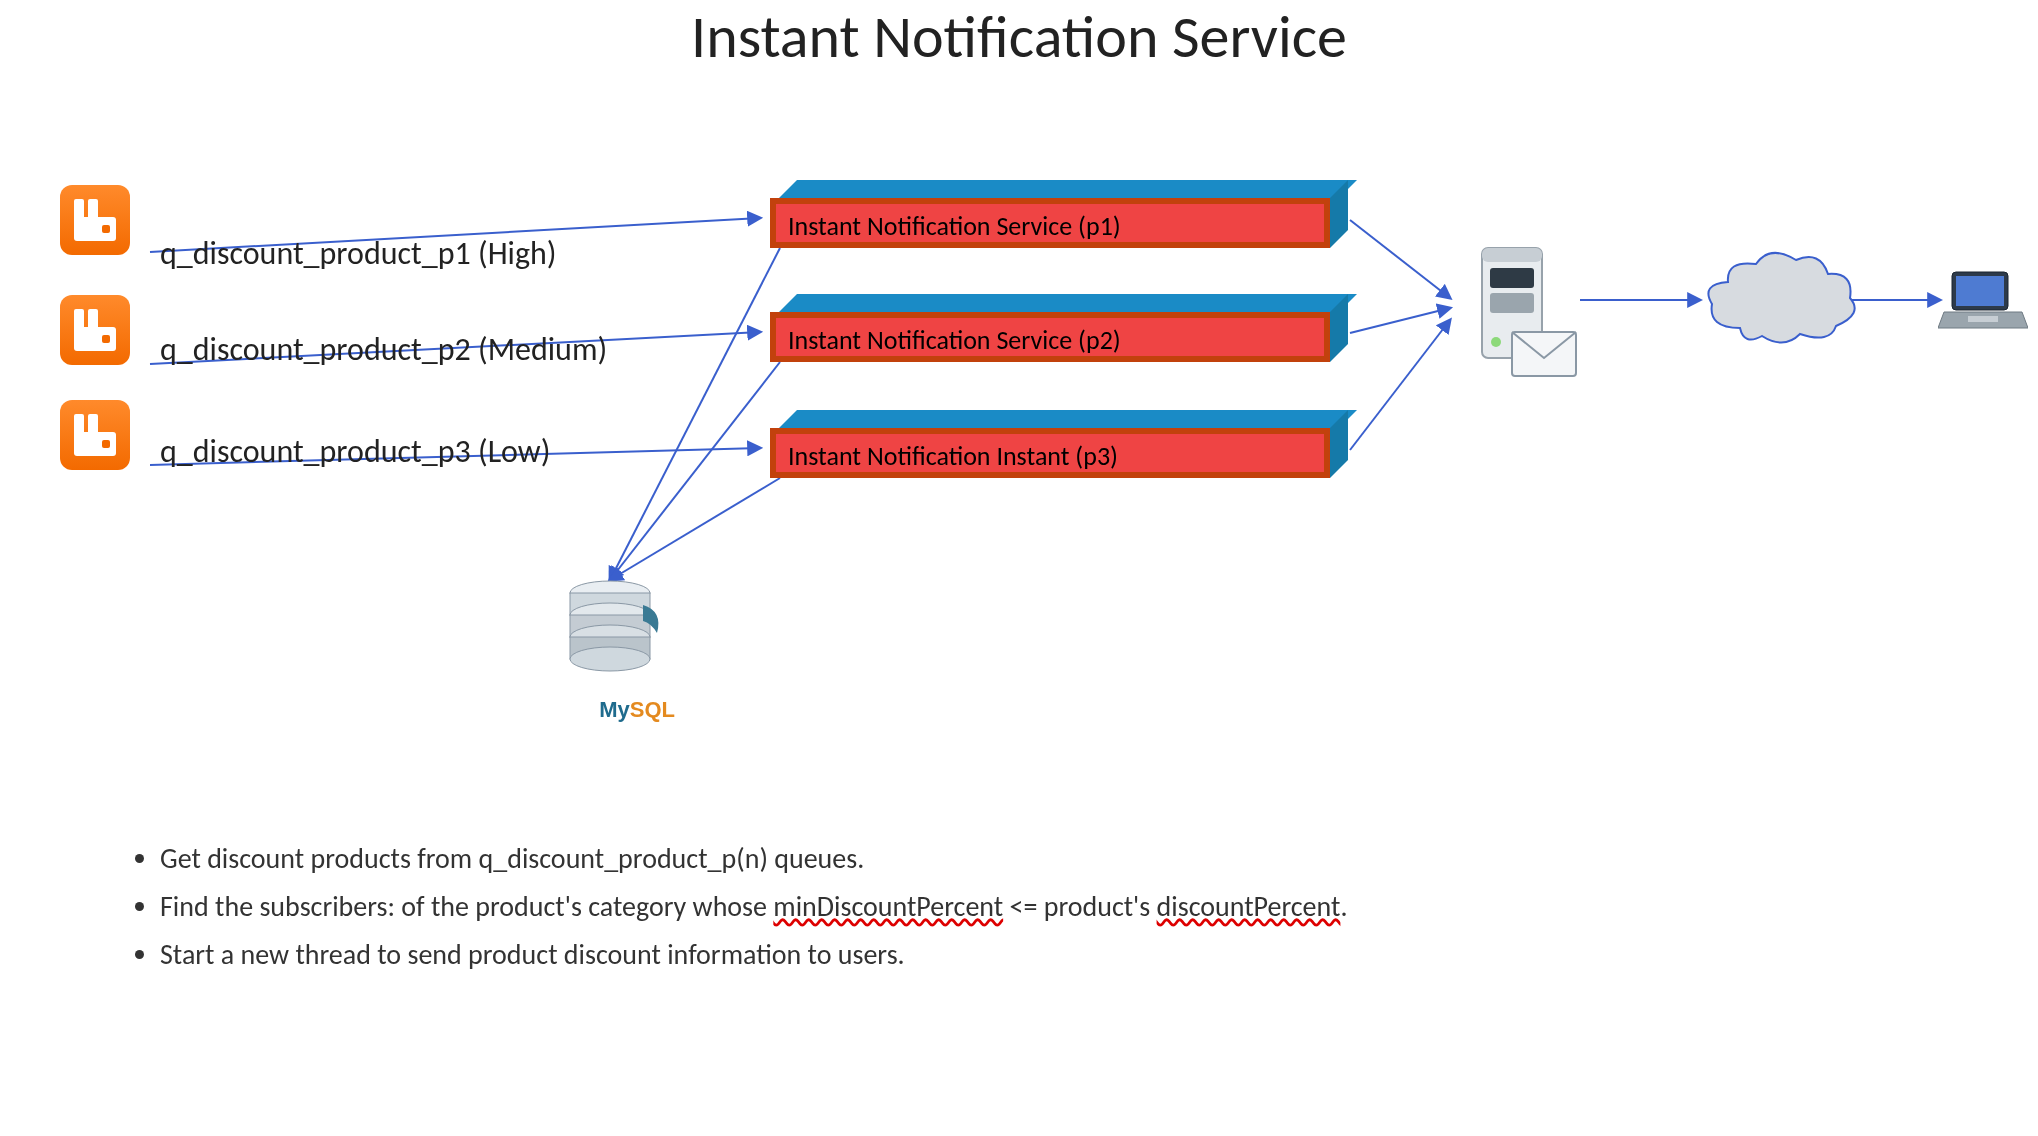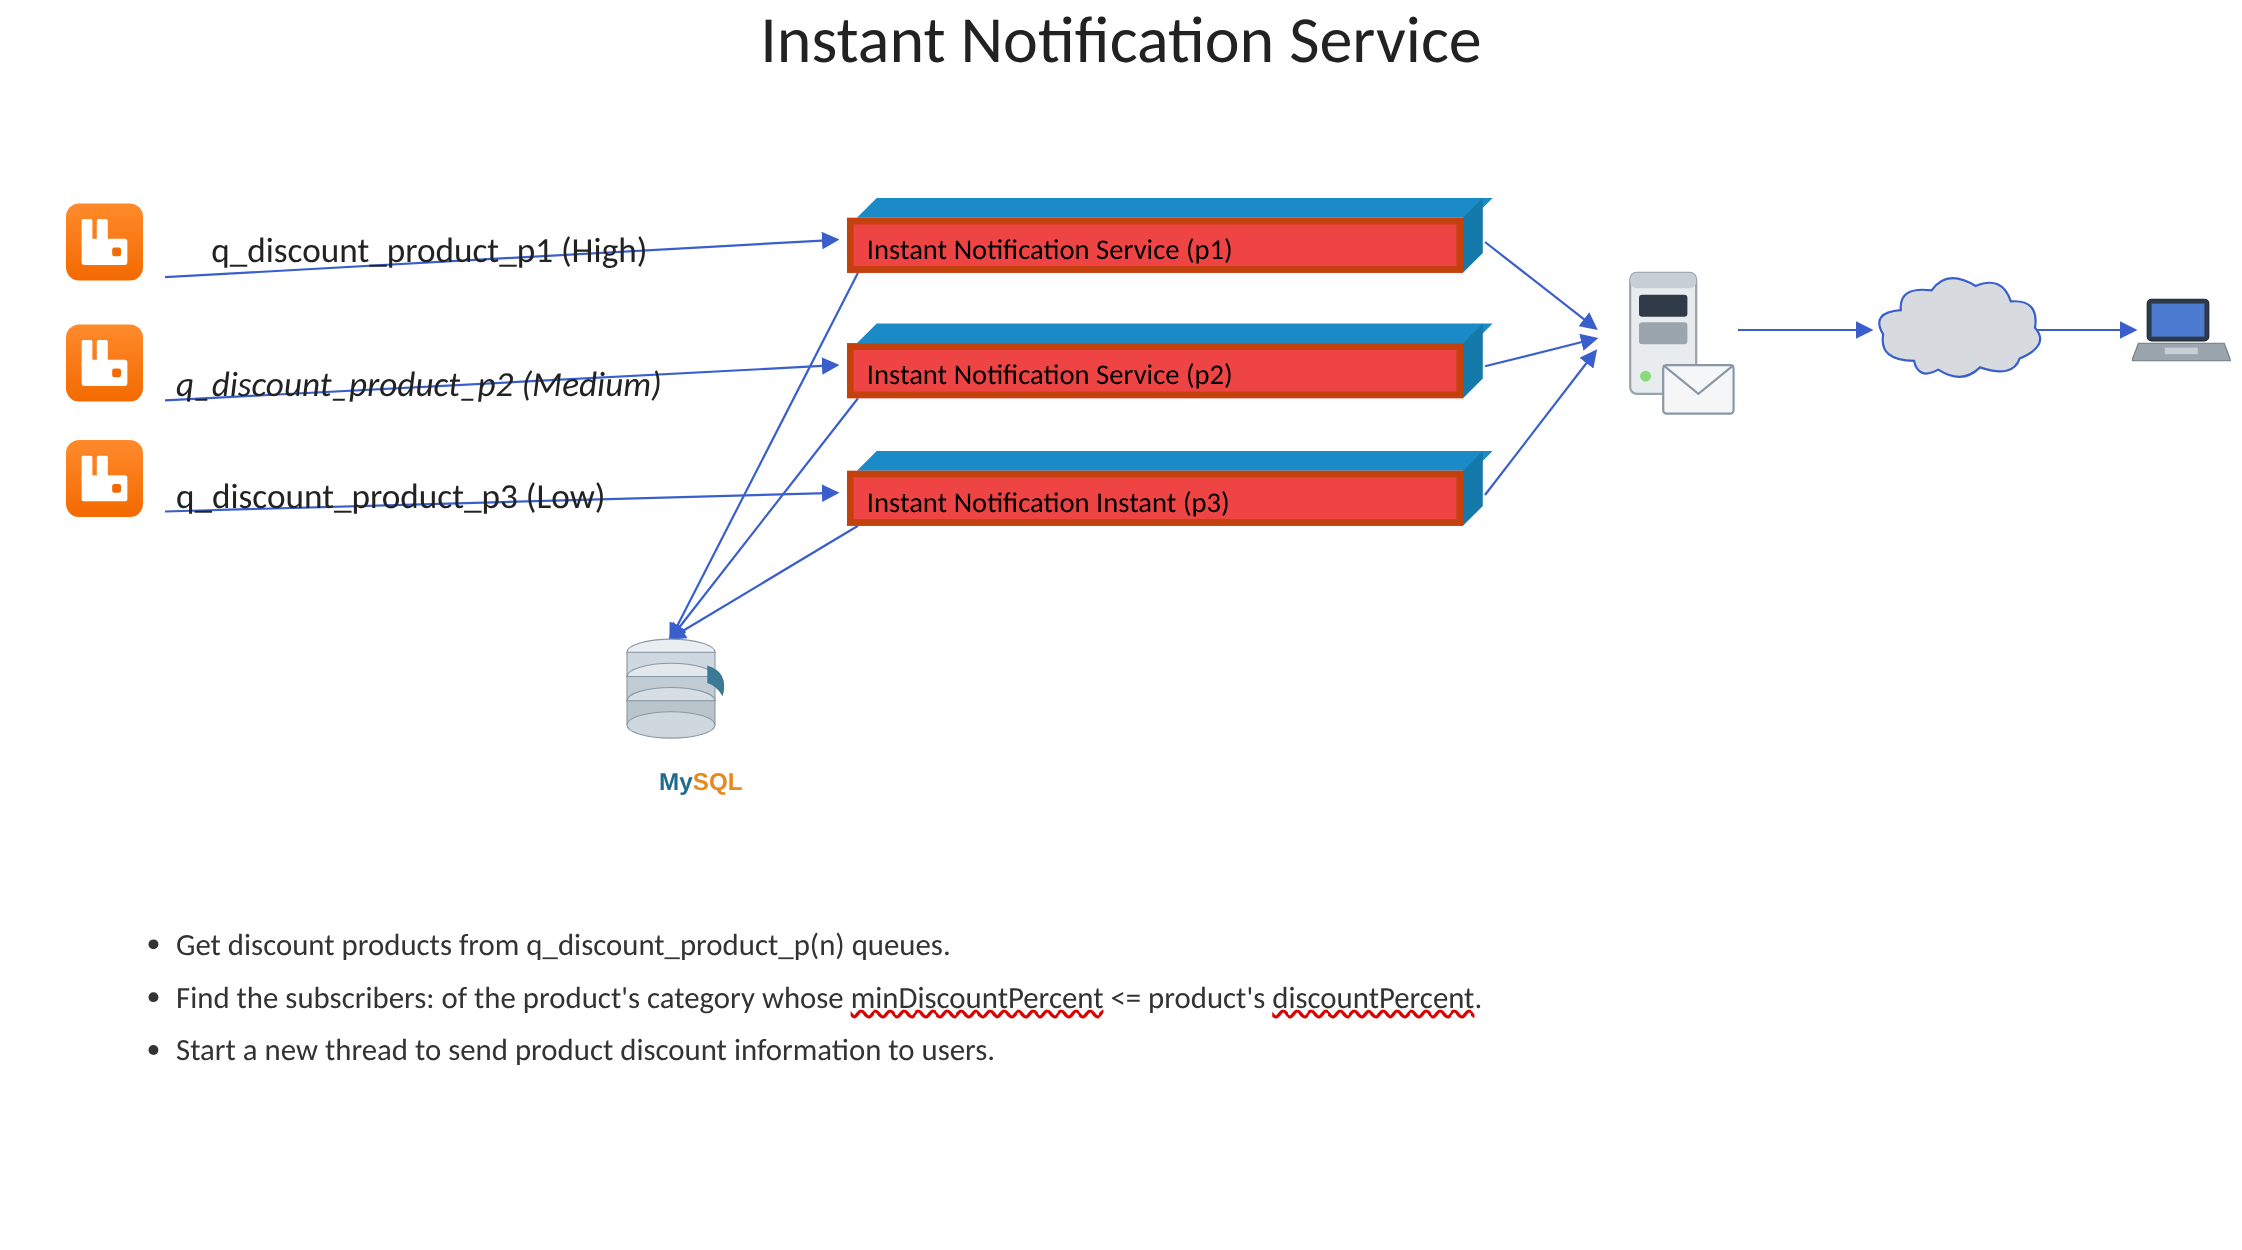--- a/index.html
+++ b/index.html
@@ -120,33 +120,33 @@
   <div class="rmq" style="top:185px; left:60px;">
     <svg width="42" height="42" viewBox="0 0 42 42">
         <g fill="#fff">
           <rect x="0" y="0" width="10" height="24" rx="2"></rect>
           <rect x="14" y="0" width="10" height="24" rx="2"></rect>
           <rect x="0" y="18" width="42" height="24" rx="3"></rect>
           <rect x="28" y="26" width="8" height="8" rx="2" fill="#f36a00"></rect>
         </g>
       </svg>
   </div>
-  <div class="queue-label" style="top:208px; left:160px;margin-left:32px;">q_discount_product_p1 (High)</div>
+  <div class="queue-label" style="top:234px; left:160px;">q_discount_product_p1 (High)</div>
 
   <div class="rmq" style="top:295px; left:60px;">
     <svg width="42" height="42" viewBox="0 0 42 42">
         <g fill="#fff">
           <rect x="0" y="0" width="10" height="24" rx="2"></rect>
           <rect x="14" y="0" width="10" height="24" rx="2"></rect>
           <rect x="0" y="18" width="42" height="24" rx="3"></rect>
           <rect x="28" y="26" width="8" height="8" rx="2" fill="#f36a00"></rect>
         </g>
       </svg>
   </div>
-  <div class="queue-label" style="top:330px; left:160px;font-style:italic;">q_discount_product_p2 (Medium)</div>
+  <div class="queue-label" style="top:330px; left:160px;">q_discount_product_p2 (Medium)</div>
 
   <div class="rmq" style="top:400px; left:60px;">
     <svg width="42" height="42" viewBox="0 0 42 42">
         <g fill="#fff">
           <rect x="0" y="0" width="10" height="24" rx="2"></rect>
           <rect x="14" y="0" width="10" height="24" rx="2"></rect>
           <rect x="0" y="18" width="42" height="24" rx="3"></rect>
           <rect x="28" y="26" width="8" height="8" rx="2" fill="#f36a00"></rect>
         </g>
       </svg>

